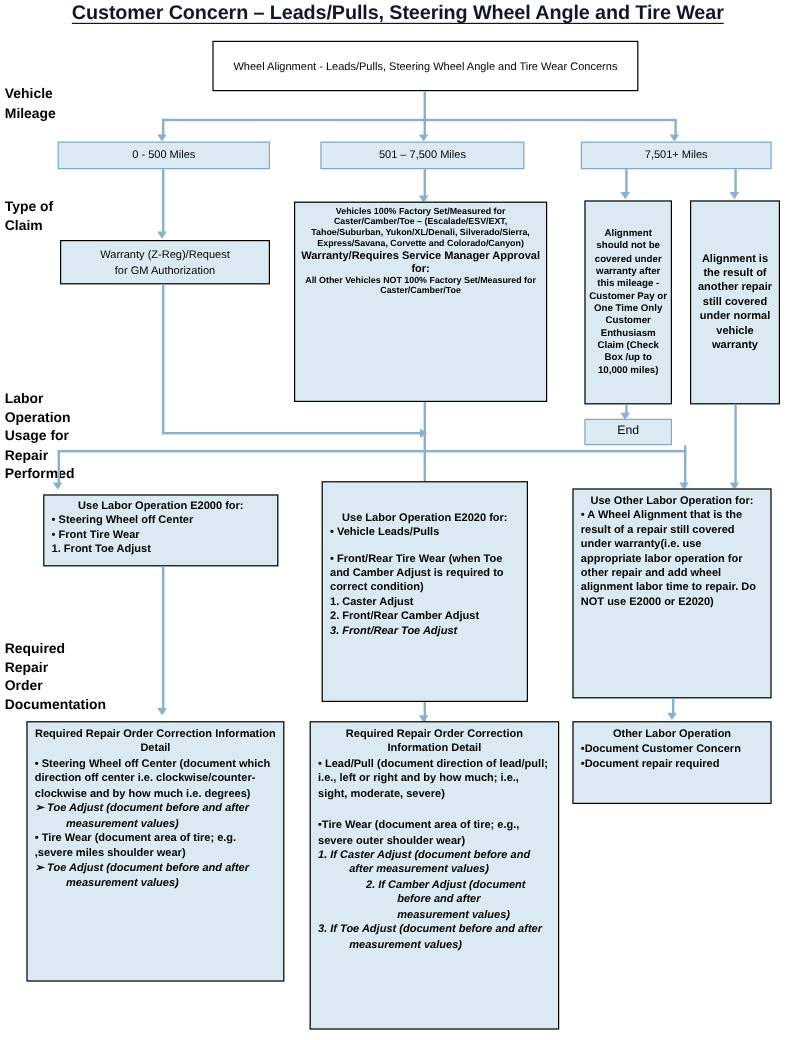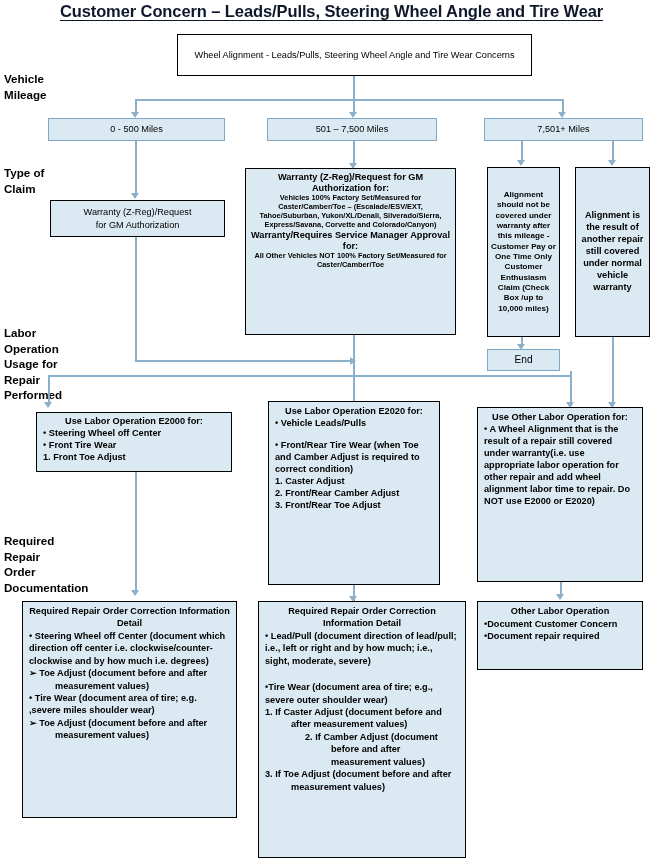--- a/index.html
+++ b/index.html
@@ -73,21 +73,21 @@
   .arw-r {
     position: absolute;
     width: 0; height: 0;
     border-top: 4.2px solid transparent;
     border-bottom: 4.2px solid transparent;
     border-left: 6.5px solid #8bb0cc;
   }
   
   .li { display: block; }
   .ind3 { padding-left: 22px; text-indent: -22px; }
-  .hang { padding-left: 26px; text-indent: -26px; }
+  .hang { padding-left: 26px; text-indent: -26px; font-style: italic; }
 </style>
 </head>
 <body>
 
 <div id="page">
 
   <div id="title">Customer Concern – Leads/Pulls, Steering Wheel Angle and Tire Wear</div>
 
   <div class="box white ctr f9" style="left:177px; top:34px; width:355px; height:42px; display:flex; align-items:center; justify-content:center; padding:2px 8px;">
     <span style="line-height:1.35;">Wheel Alignment - Leads/Pulls, Steering Wheel Angle and Tire Wear Concerns</span>
@@ -138,21 +138,20 @@
   <div class="arw" style="left:517px; top:160px;"></div>
   <div class="ln vln" style="left:612px; top:141px; height:22px;"></div>
   <div class="arw" style="left:608px; top:160px;"></div>
 
   <div class="box ctr f9" style="left:50px; top:200px; width:175px; height:37px; display:flex; flex-direction:column; align-items:center; justify-content:center; line-height:1.35;">
     <span class="li">Warranty (Z-Reg)/Request</span>
     <span class="li">for GM  Authorization</span>
   </div>
 
   <div class="box ctr" style="left:245px; top:168px; width:211px; height:167px; padding:3px 5px;">
-    <span class="li f9 b" style="line-height:1.2;">Warranty (Z-Reg)/Request for GM Authorization for:</span>
     <span class="li f7 b" style="line-height:1.2;">Vehicles 100% Factory Set/Measured for Caster/Camber/Toe – (Escalade/ESV/EXT, Tahoe/Suburban, Yukon/XL/Denali, Silverado/Sierra, Express/Savana,  Corvette and Colorado/Canyon)</span>
     <span class="li f9 b" style="line-height:1.2;">Warranty/Requires Service Manager Approval for:</span>
     <span class="li f7 b" style="line-height:1.2;">All Other Vehicles NOT 100% Factory Set/Measured for Caster/Camber/Toe</span>
   </div>
 
   <div class="box ctr f8 b" style="left:487px; top:167px; width:73px; height:170px; display:flex; align-items:center; justify-content:center; padding:2px 3px;">
     <span style="line-height:1.28;">Alignment should not be covered under warranty after this mileage - Customer Pay or  One Time Only Customer Enthusiasm Claim (Check Box /up to 10,000 miles)</span>
   </div>
 
   <div class="box ctr f9 b" style="left:575px; top:167px; width:75px; height:170px; display:flex; align-items:center; justify-content:center; padding:2px 3px;">
@@ -183,26 +182,26 @@
   <div class="arw" style="left:44px; top:402px;"></div>
 
   <div class="box lft f9" style="left:36px; top:412px; width:196px; height:60px; padding:3px 6px;">
     <span class="li ctr b" style="line-height:1.3;">Use Labor Operation E2000 for:</span>
     <span class="li b" style="line-height:1.3;">• Steering Wheel off Center</span>
     <span class="li b" style="line-height:1.3;">• Front Tire Wear</span>
     <span class="li b" style="line-height:1.3;">1.    Front Toe Adjust</span>
   </div>
 
   <div class="box lft f9" style="left:268px; top:401px; width:172px; height:184px; padding:4px 6px;">
-    <span class="li ctr b" style="line-height:1.3;">Use Labor Operation E2020 for:</span>
+    <span class="li ctr b" style="line-height:1.3;margin-top:20px;">Use Labor Operation E2020 for:</span>
     <span class="li b" style="line-height:1.3;">• Vehicle Leads/Pulls</span>
     <span class="li b" style="line-height:1.3;margin-top:10px;">• Front/Rear Tire Wear (when Toe and Camber Adjust is required to correct condition)</span>
     <span class="li b ind3" style="line-height:1.3;">1.    Caster Adjust</span>
     <span class="li b ind3" style="line-height:1.3;">2.    Front/Rear Camber Adjust</span>
-    <span class="li b ind3" style="line-height:1.3;">3.    Front/Rear Toe Adjust</span>
+    <span class="li b ind3" style="line-height:1.3;font-style:italic;">3.    Front/Rear Toe Adjust</span>
   </div>
 
   <div class="box lft f9" style="left:477px; top:407px; width:166px; height:175px; padding:4px 6px;">
     <span class="li ctr b" style="line-height:1.3;">Use Other Labor Operation for:</span>
     <span class="li b" style="line-height:1.3;">• A Wheel Alignment that is the result of a repair still covered under warranty(i.e. use appropriate labor operation for other repair and add wheel alignment labor time to repair. Do NOT use E2000 or E2020)</span>
   </div>
 
   <div class="ln vln" style="left:135px; top:472px; height:122px;"></div>
   <div class="arw" style="left:131px; top:590px;"></div>
 

